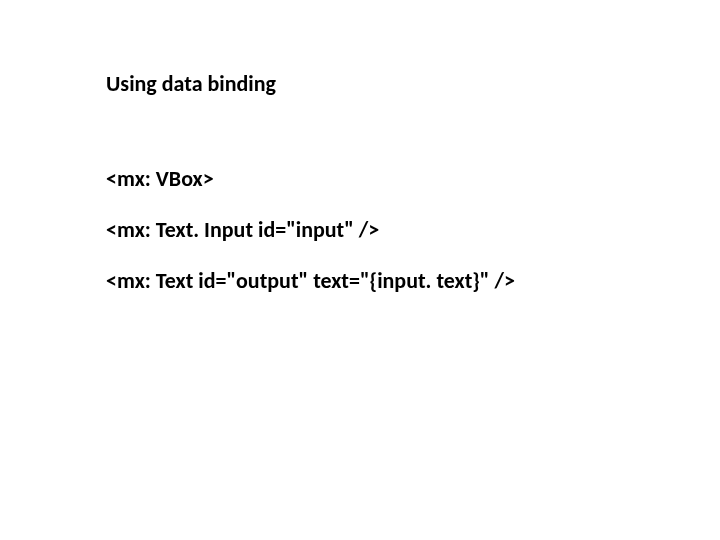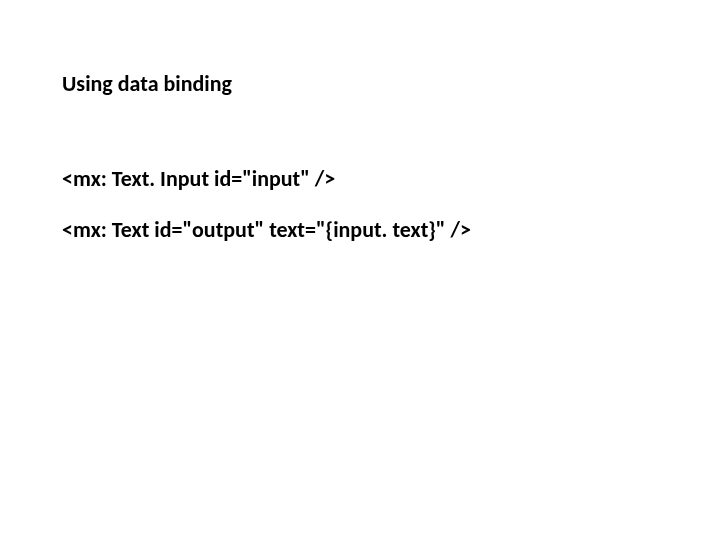--- a/index.html
+++ b/index.html
@@ -6,32 +6,34 @@
       margin: 0;
       padding: 0;
       width: 720px;
       height: 540px;
       font-family: Calibri, Arial, sans-serif;
       background: #ffffff;
       color: #000000;
     }
     .container {
       padding: 70px 62px;
+      margin-left: 44px;
     }
     .title {
       font-size: 22px;
       font-weight: bold;
       margin-bottom: 68px;
     }
     .code-line {
       font-size: 22px;
       font-weight: bold;
       margin-bottom: 24px;
     }
   </style>
 </head>
 <body>
 
 <div class="container">
   <div class="title">Using data binding</div>
+  <div class="code-line">&lt;mx: VBox&gt;</div>
   <div class="code-line">&lt;mx: Text. Input id="input" /&gt;</div>
   <div class="code-line">&lt;mx: Text id="output" text="{input. text}" /&gt;</div>
 </div>
 
 </body></html>

